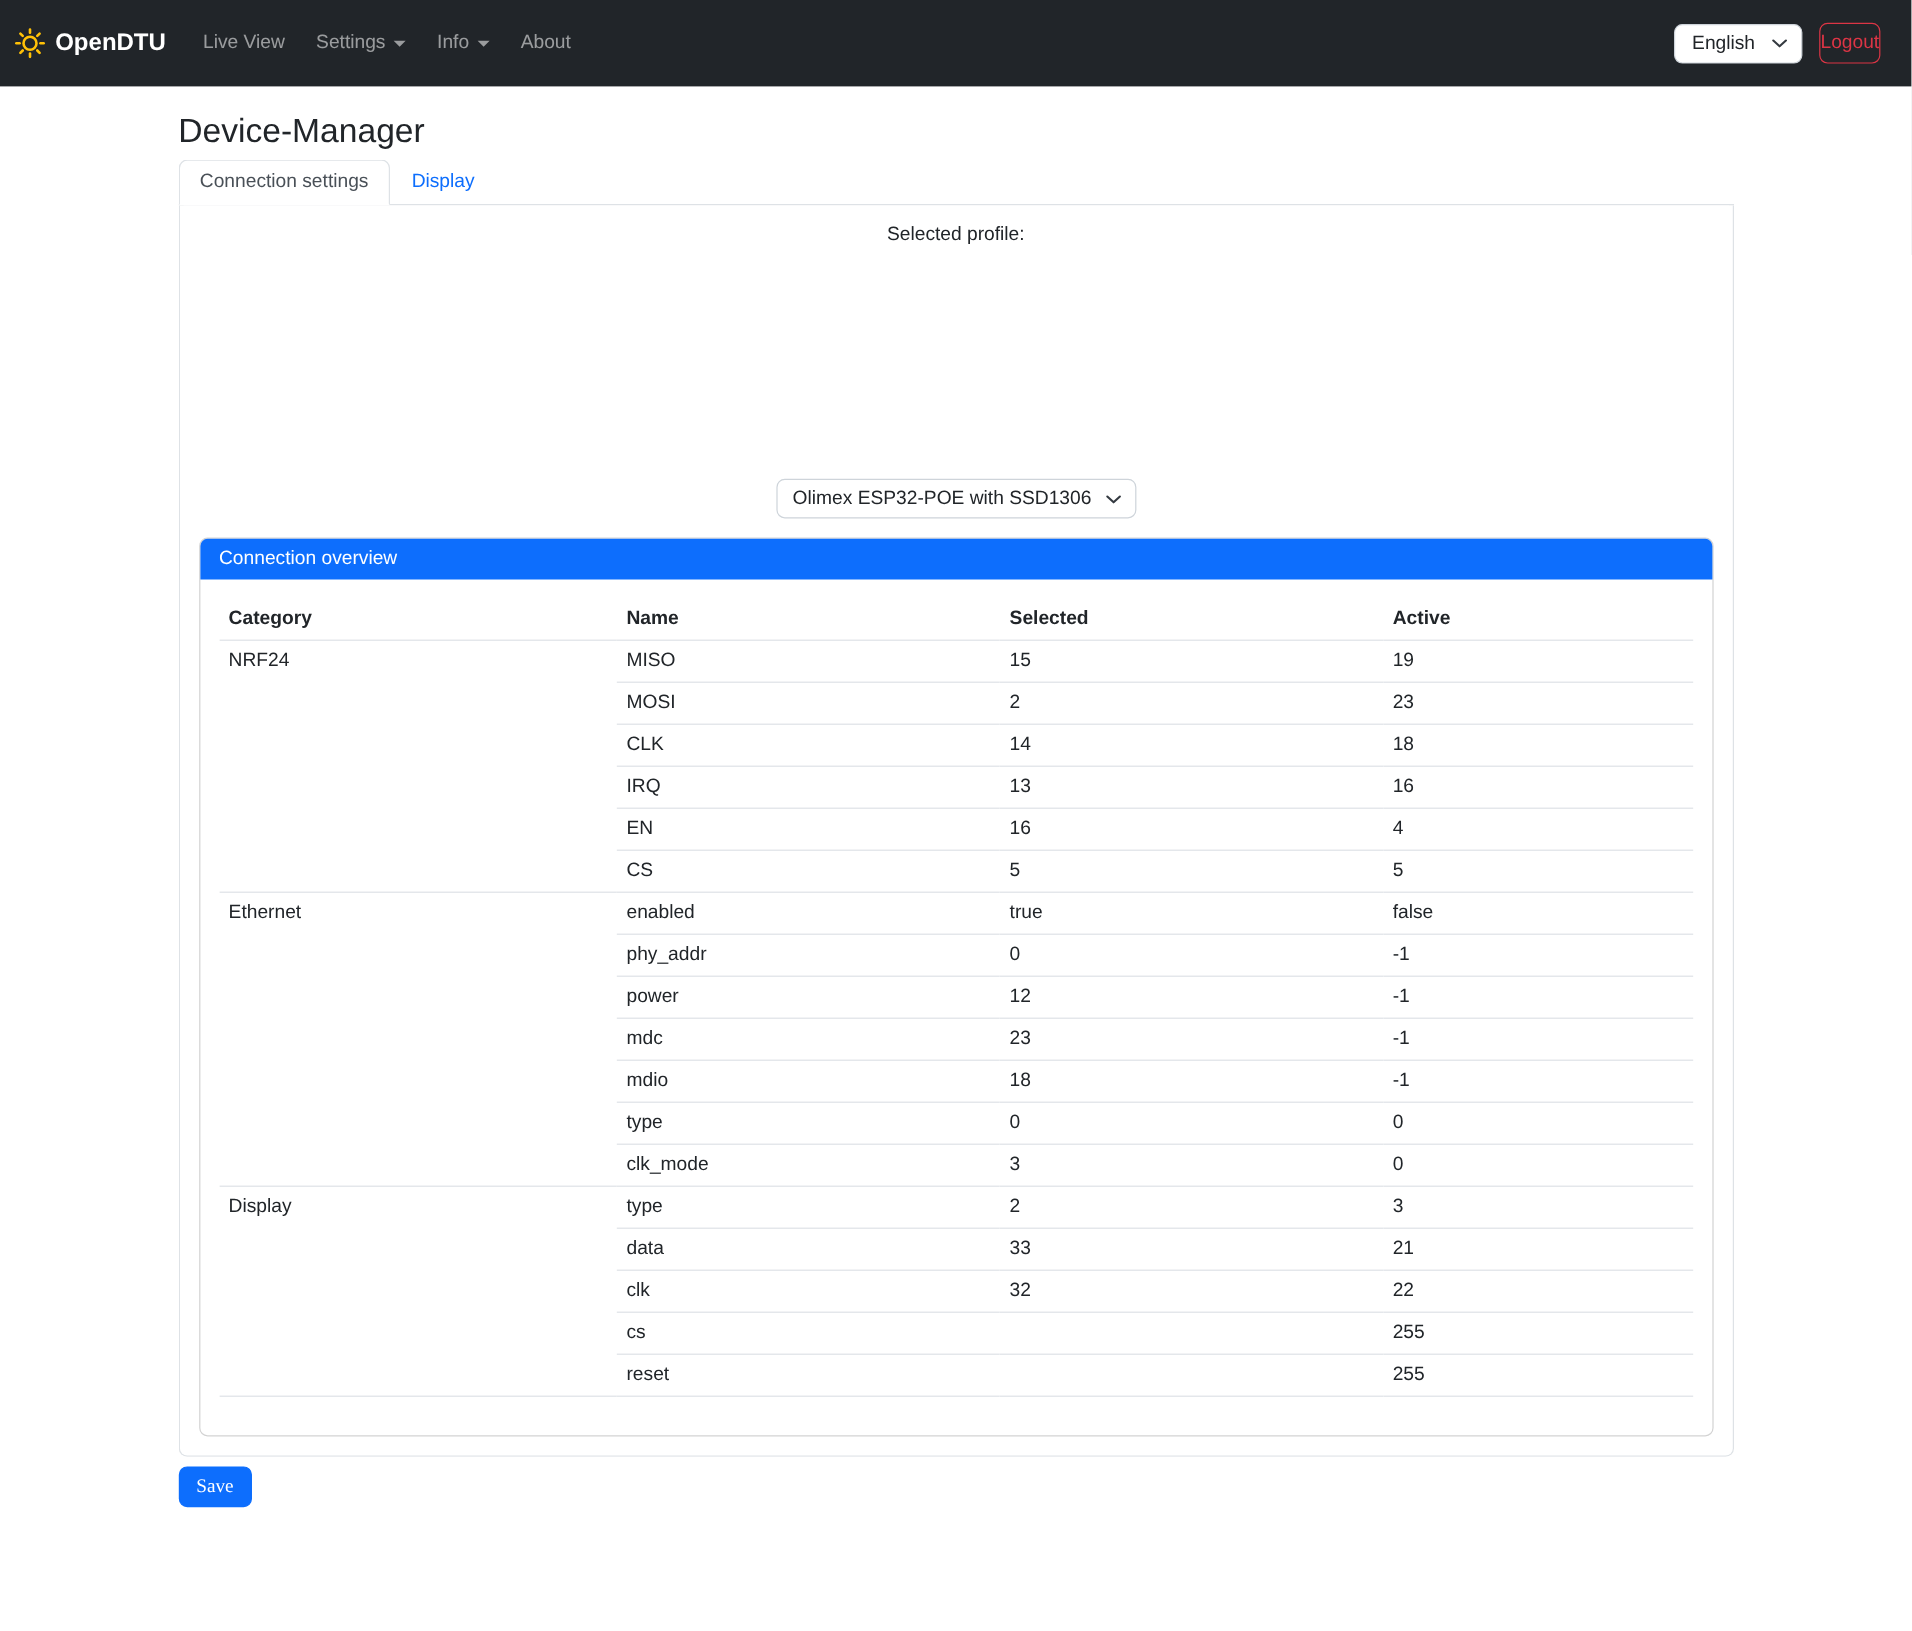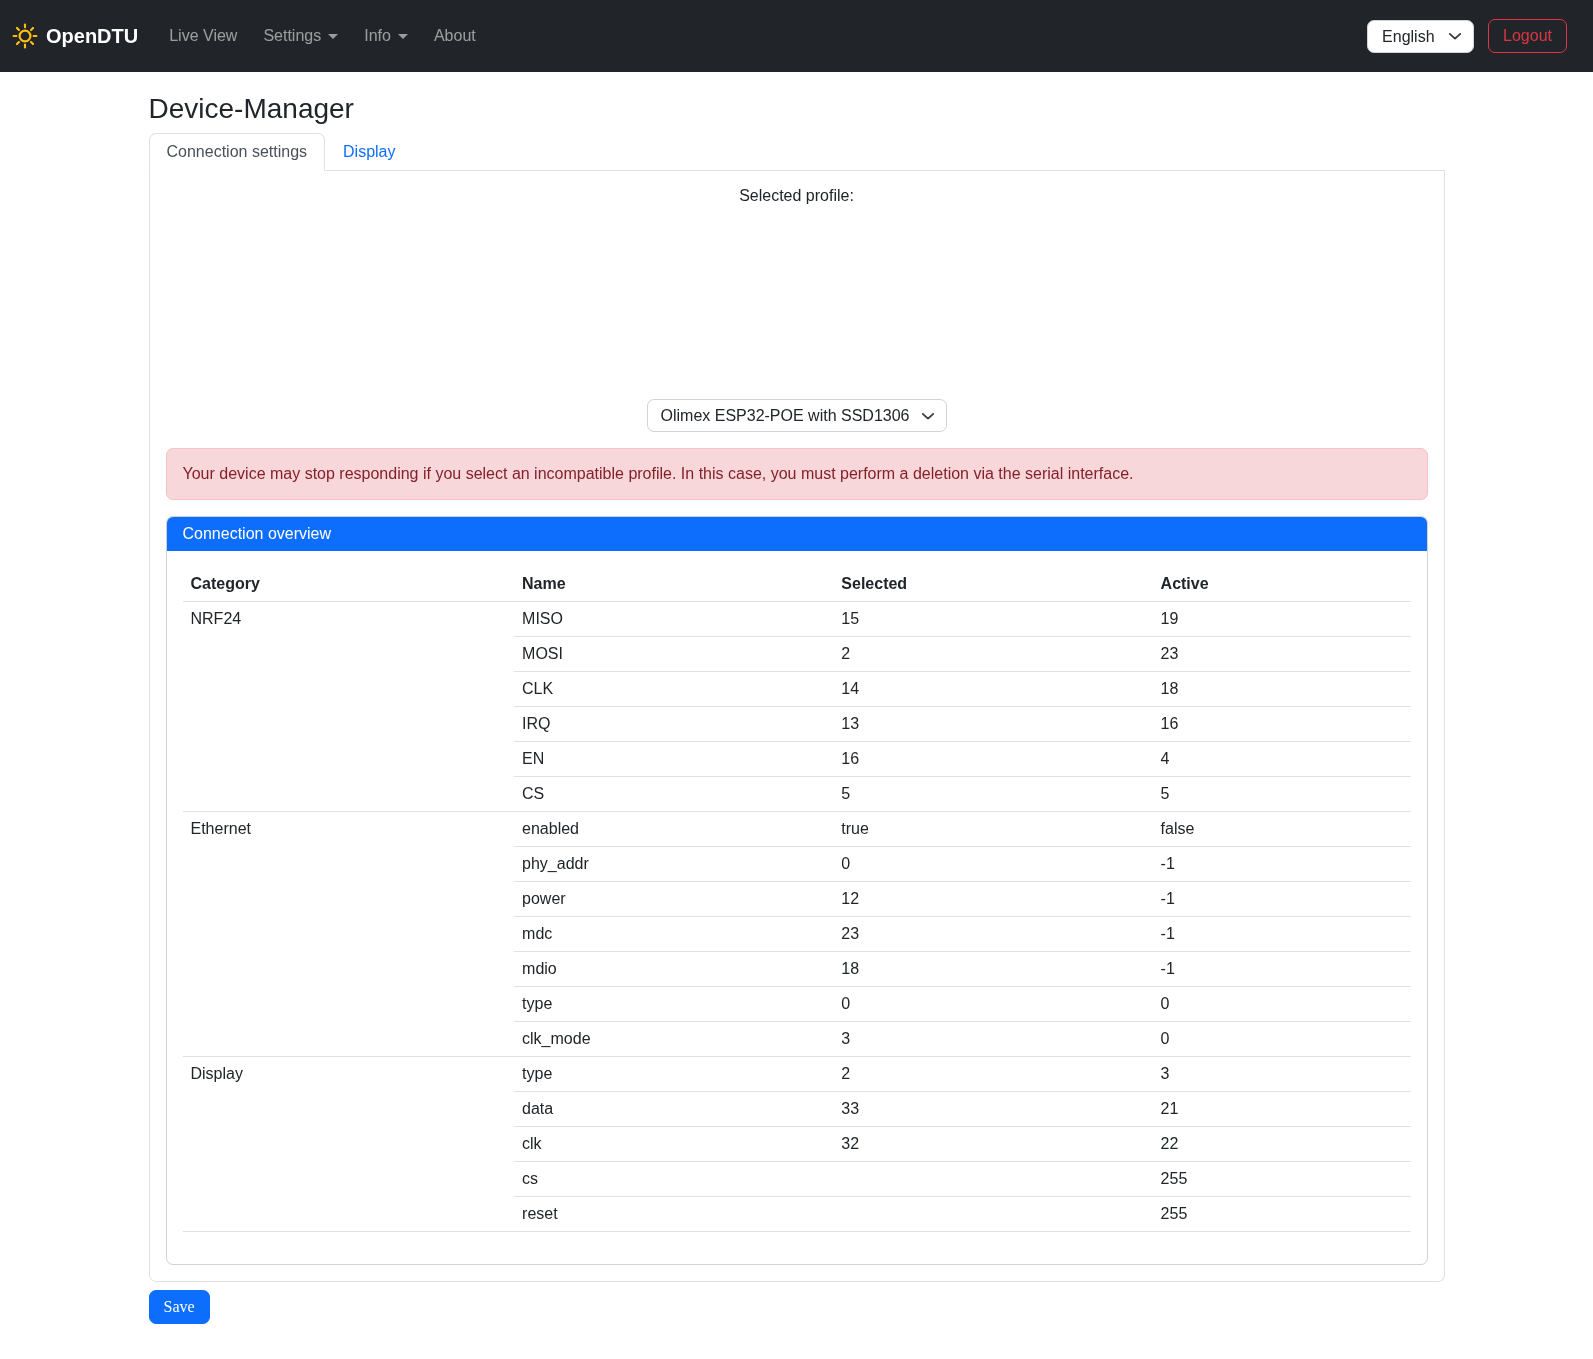--- a/index.html
+++ b/index.html
@@ -58,21 +58,21 @@
     position: absolute; right: 12px; top: 50%;
     transform: translateY(-50%);
     pointer-events: none;
     display: inline-flex;
   }
   .logout-btn {
     background: transparent;
     border: 1px solid #dc3545;
     color: #dc3545;
     border-radius: 7px;
-    padding: 7px 14px;
+    padding: 7px 0;
     font-size: 16px; font-family: inherit;
     cursor: pointer;
   }
 
   
   .container {
     max-width: 1320px;
     margin: 0 auto;
     padding: 0 12px;
   }
@@ -243,21 +243,20 @@
           <option>Olimex ESP32-POE with SSD1306</option>
         </select>
         <span class="select-chevron">
           <svg width="14" height="14" viewBox="0 0 16 16" fill="none" stroke="#343a40" stroke-width="2" stroke-linecap="round" stroke-linejoin="round">
             <path d="M2 5.5 L8 11 L14 5.5"></path>
           </svg>
         </span>
       </div>
     </div>
 
-    <div class="alert-danger">Your device may stop responding if you select an incompatible profile. In this case, you must perform a deletion via the serial interface.</div>
 
     <div class="card">
       <div class="card-header">Connection overview</div>
       <div class="card-body">
         <table class="overview">
           <colgroup>
               <col class="c1">
               <col class="c2">
               <col class="c3">
               <col class="c4">

